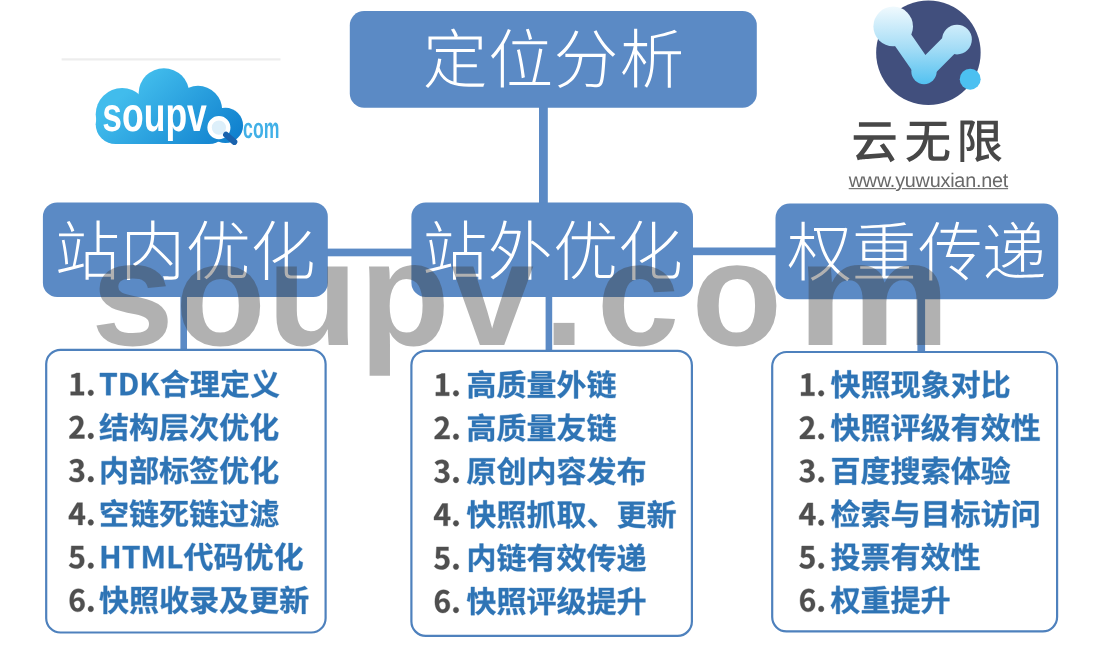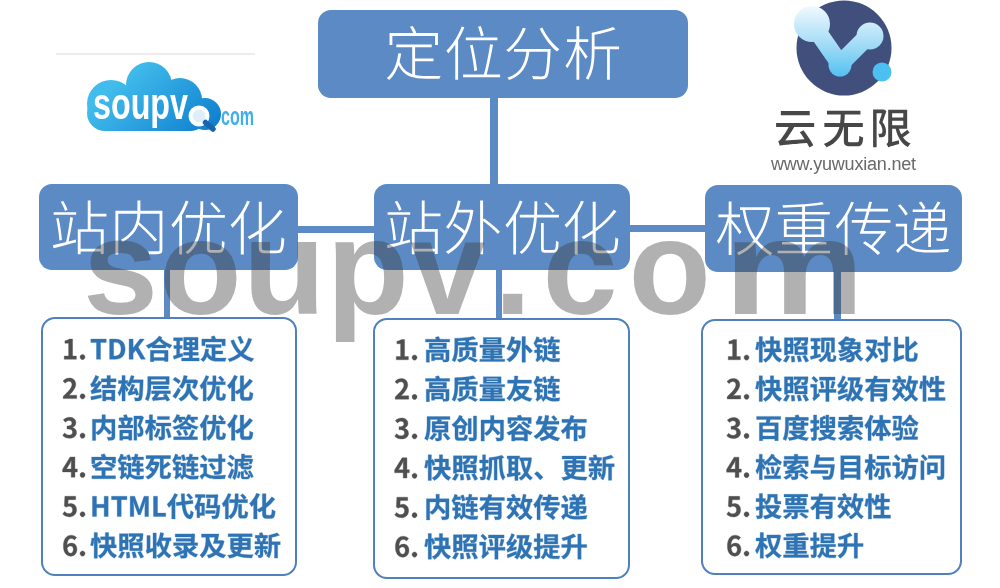--- a/index.html
+++ b/index.html
@@ -317,17 +317,17 @@
 </defs>
 <circle cx="54" cy="48" r="47.5" fill="#414f7d"></circle>
 <g>
 <path d="M 23 25 L 50 64 L 78 36" fill="none" stroke="url(#vg)" stroke-width="18" stroke-linecap="round" stroke-linejoin="round"></path>
 <circle cx="22" cy="24" r="18" fill="url(#vg)"></circle>
 <circle cx="80" cy="36" r="13.5" fill="url(#vg)"></circle>
 <circle cx="50" cy="65" r="11.5" fill="url(#vg)"></circle>
 </g>
 <circle cx="92" cy="72" r="9.5" fill="#4cc0f1"></circle>
 </svg>
-<div class="abs" style="left:771px;top:154px;width:146px;font-size:18px;color:#696969;letter-spacing:-0.2px;">www.yuwuxian.net</div>
+<div class="abs" style="left:771px;top:154px;width:146px;text-align:center;font-size:18px;color:#696969;letter-spacing:-0.2px;text-decoration:underline;">www.yuwuxian.net</div>
 <div class="abs" style="top:200px;left:0;width:1000px;height:170px;z-index:50;font-weight:bold;line-height:1;color:rgba(60,60,60,0.4);">
     <span class="abs" style="left:83px;top:0;font-size:135px;letter-spacing:1.2px;">soupv</span>
     <span class="abs" style="left:494px;top:0;font-size:135px;letter-spacing:11px;">.co</span>
     <span class="abs" style="left:724px;top:0;font-size:135px;display:inline-block;transform:scaleX(1.17);transform-origin:0 0;">m</span>
   </div>
 </body></html>

